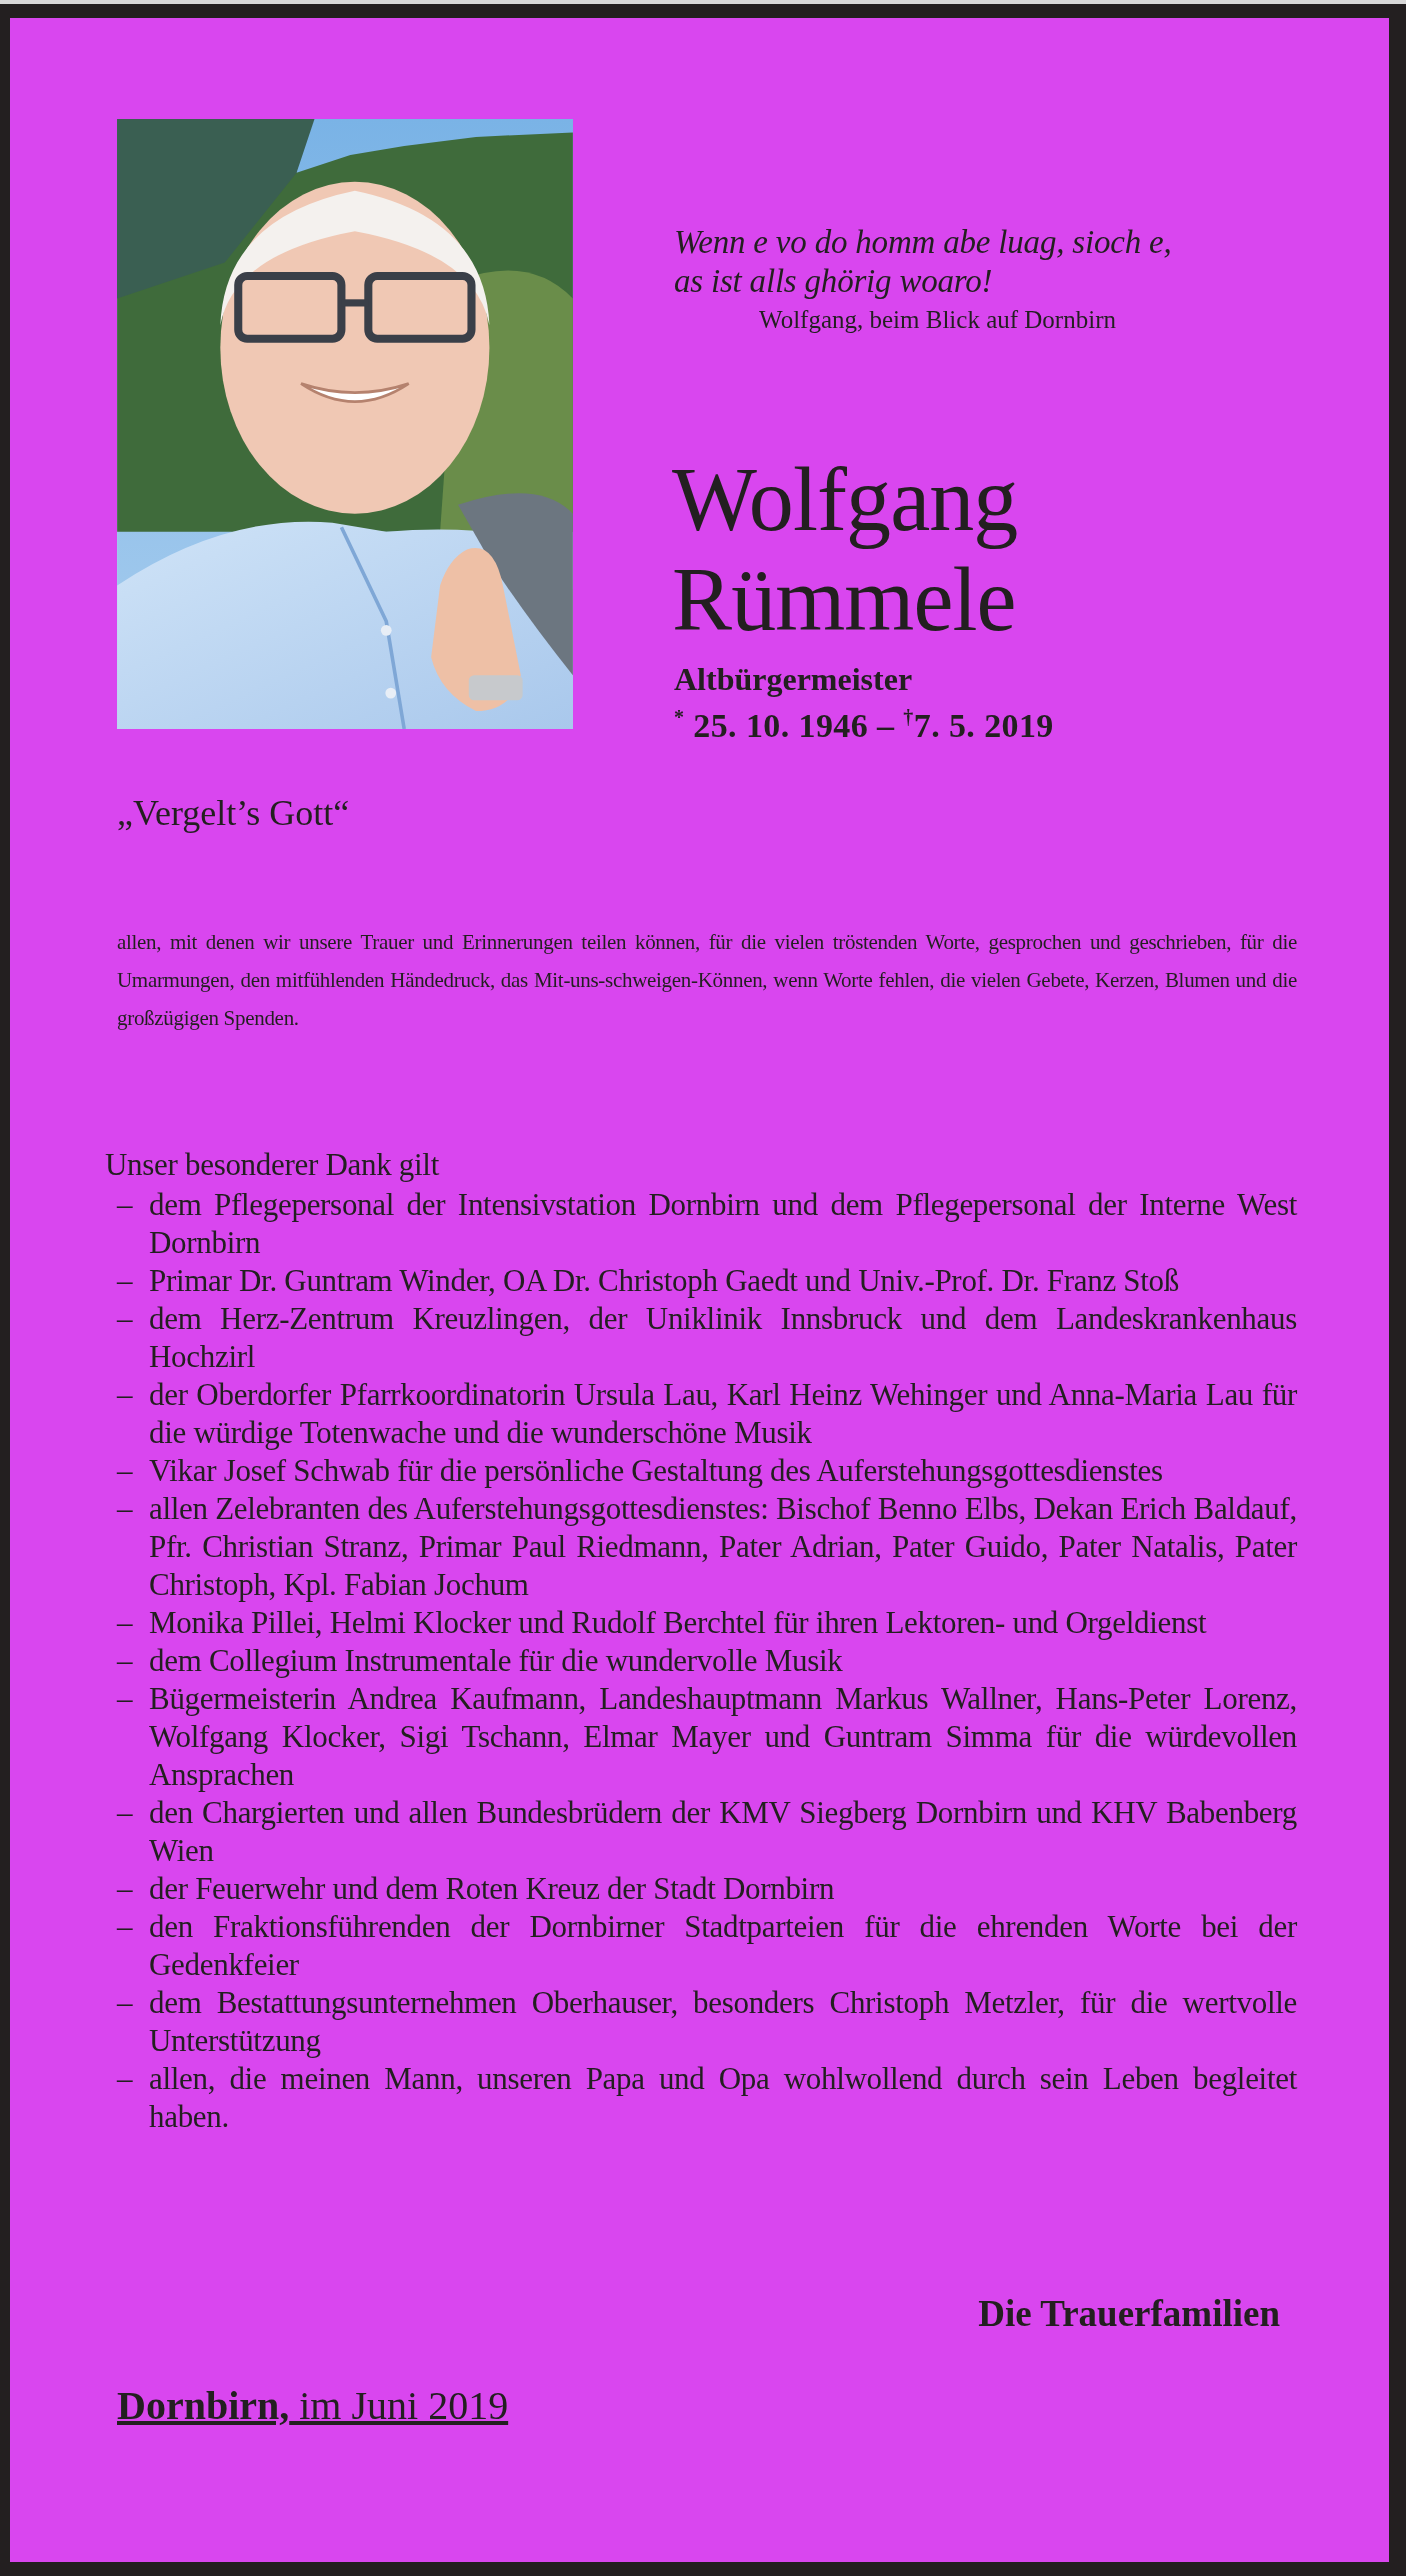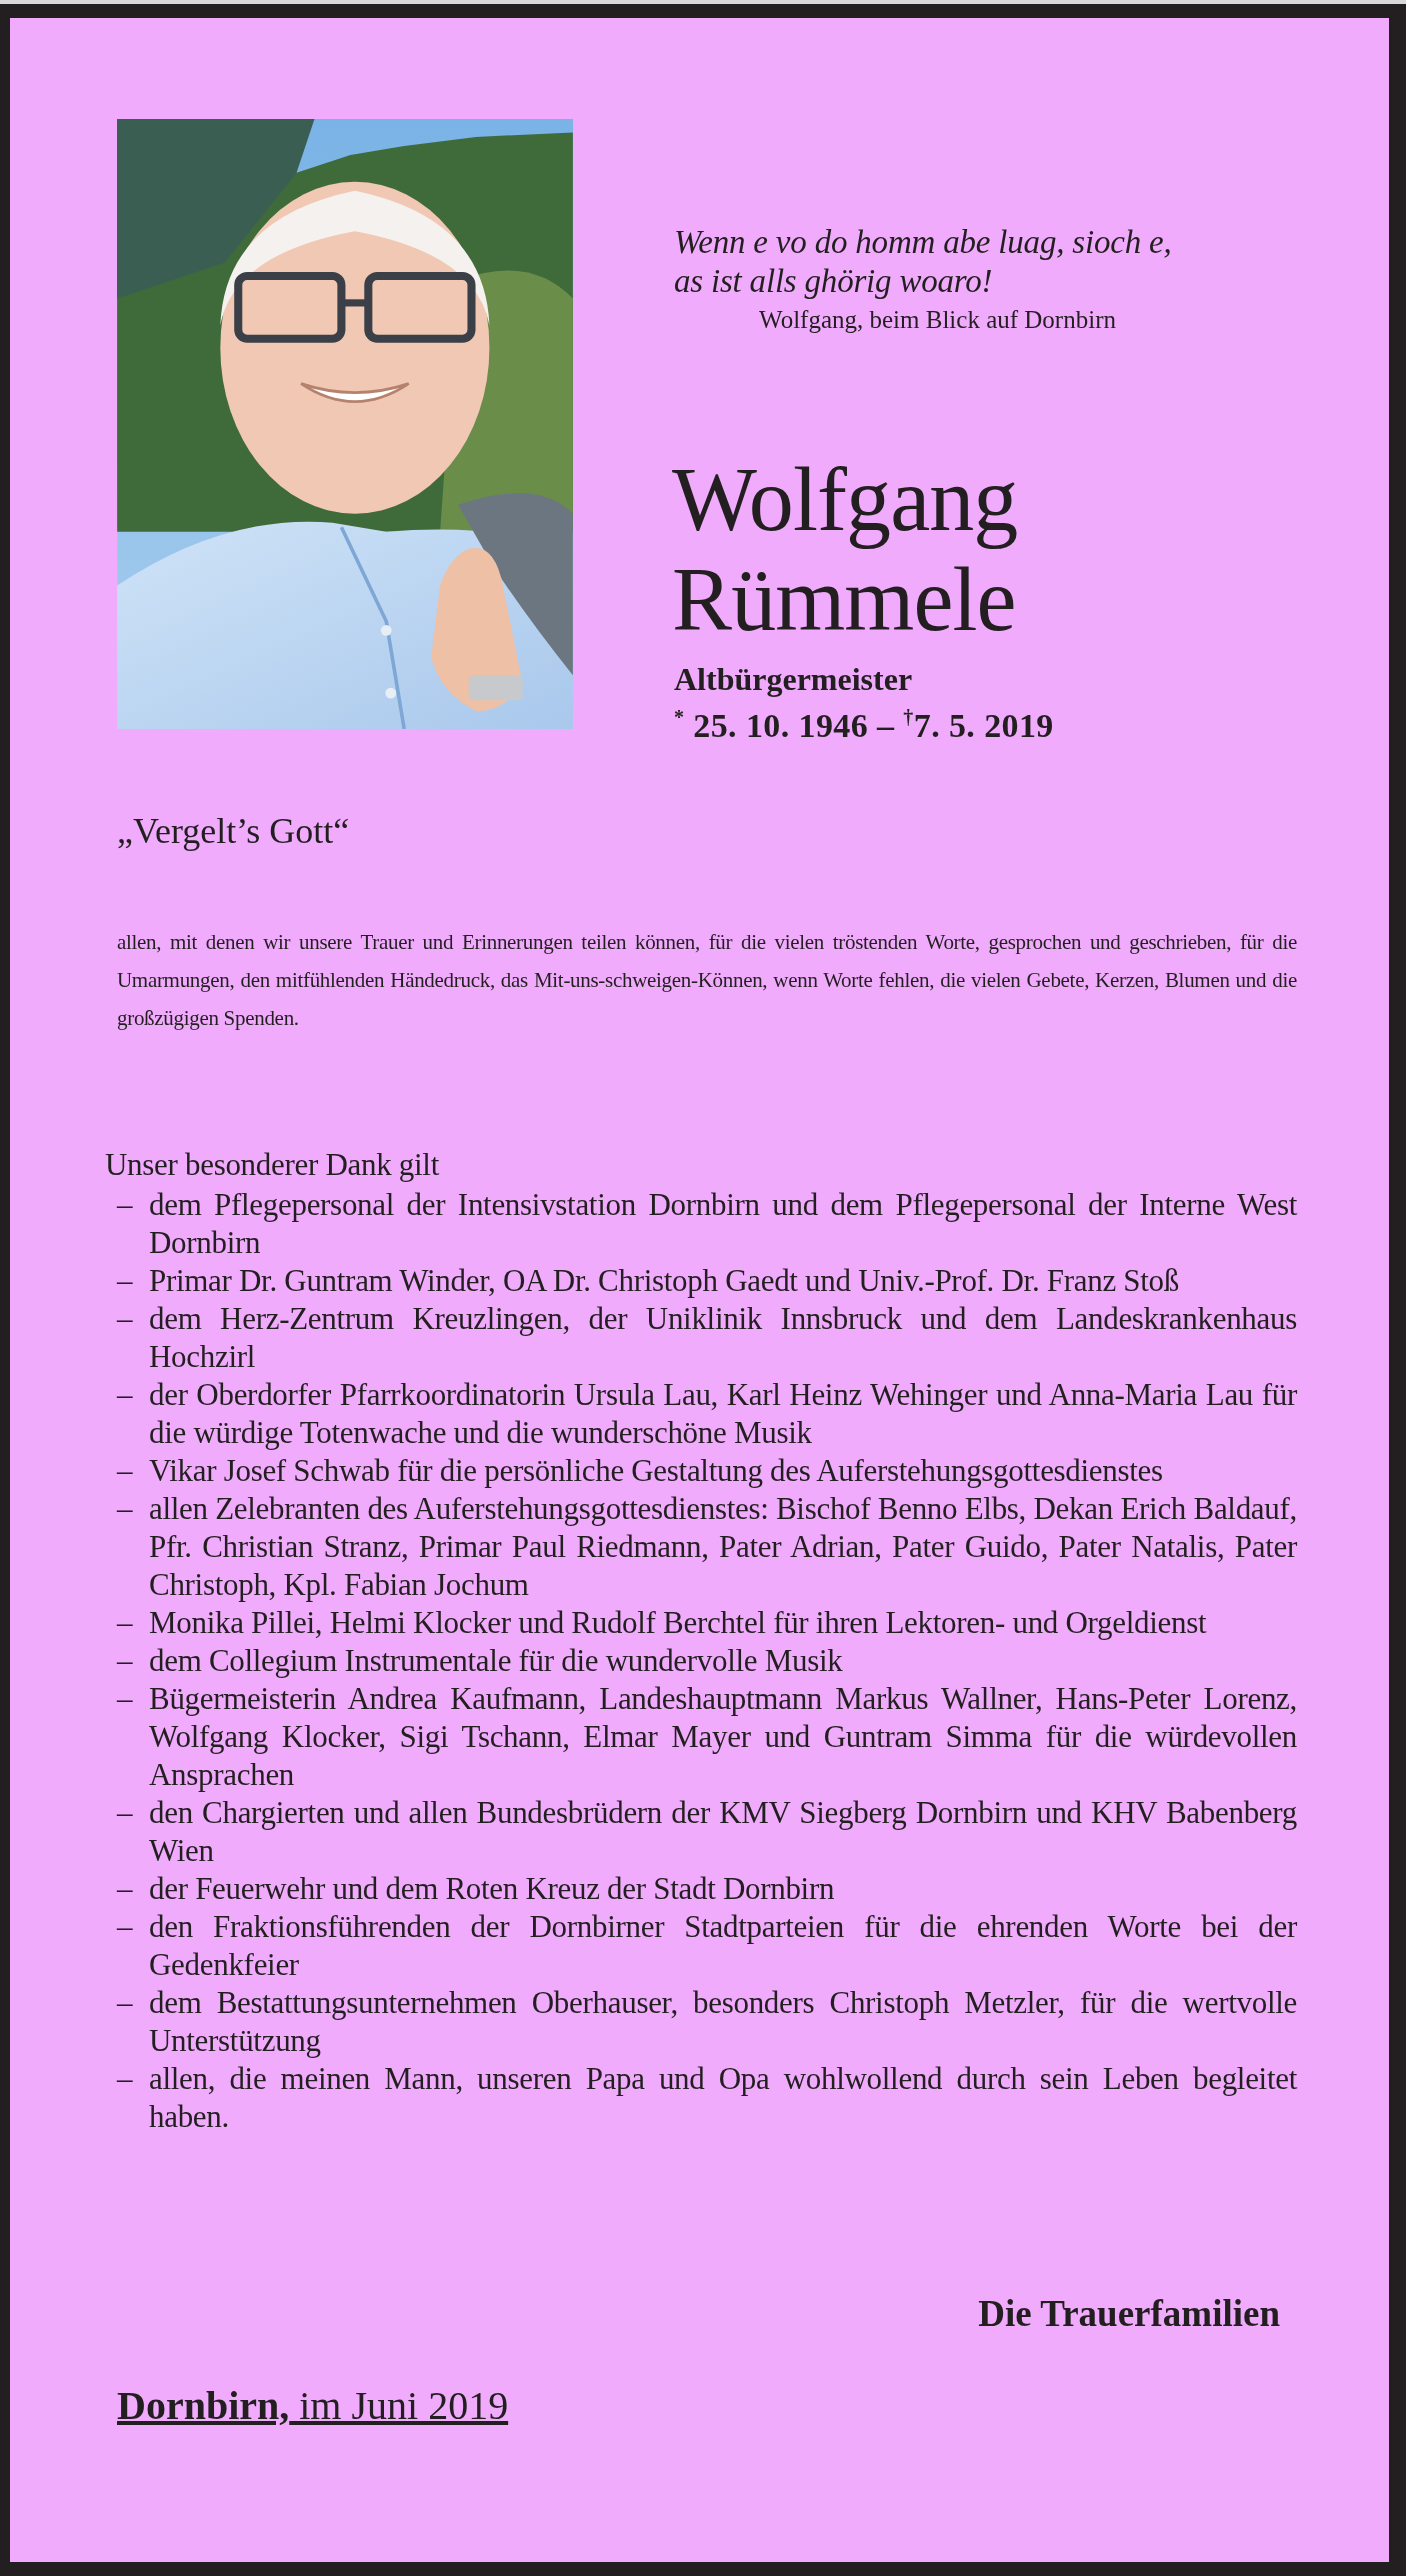--- a/index.html
+++ b/index.html
@@ -13,21 +13,21 @@
   }
   .frame {
     position: absolute;
     left: 0; top: 3.6px; width: 1406px; height: 2572px;
     background: #231f20;
   }
   .page {
     position: absolute;
     left: 10px; top: 18px;
     width: 1379px; height: 2544px;
-    background: #f0abfc;
+    background: #d946ef;
   }
   .photo {
     position: absolute;
     left: 107px; top: 101px;
     width: 456px; height: 610px;
     overflow: hidden;
     background: linear-gradient(180deg, #7fb2e0 0%, #9cc6ea 10%, #3e6a3a 16%, #4d7a42 45%, #6e8f4c 60%, #b9d4ee 62%, #c9dff4 100%);
   }
   .photo svg { display: block; }
 
@@ -75,21 +75,21 @@
     font-family: "Liberation Serif", "DejaVu Serif", serif;
     font-weight: bold;
     font-size: 34px;
     line-height: 39px;
     letter-spacing: 0.4px;
   }
   .dates sup { font-size: 20px; vertical-align: 12.6px; }
 
   .heading {
     position: absolute;
-    left: 107px; top: 791px;
+    left: 107px; top: 773px;
     font-family: "Liberation Serif", "DejaVu Serif", serif;
     font-size: 36px;
     line-height: 45px;
   }
 
   .body-text {
     position: absolute;
     left: 107px; top: 874px;
     width: 1180px;
     font-family: "Liberation Serif", "DejaVu Serif", serif;

